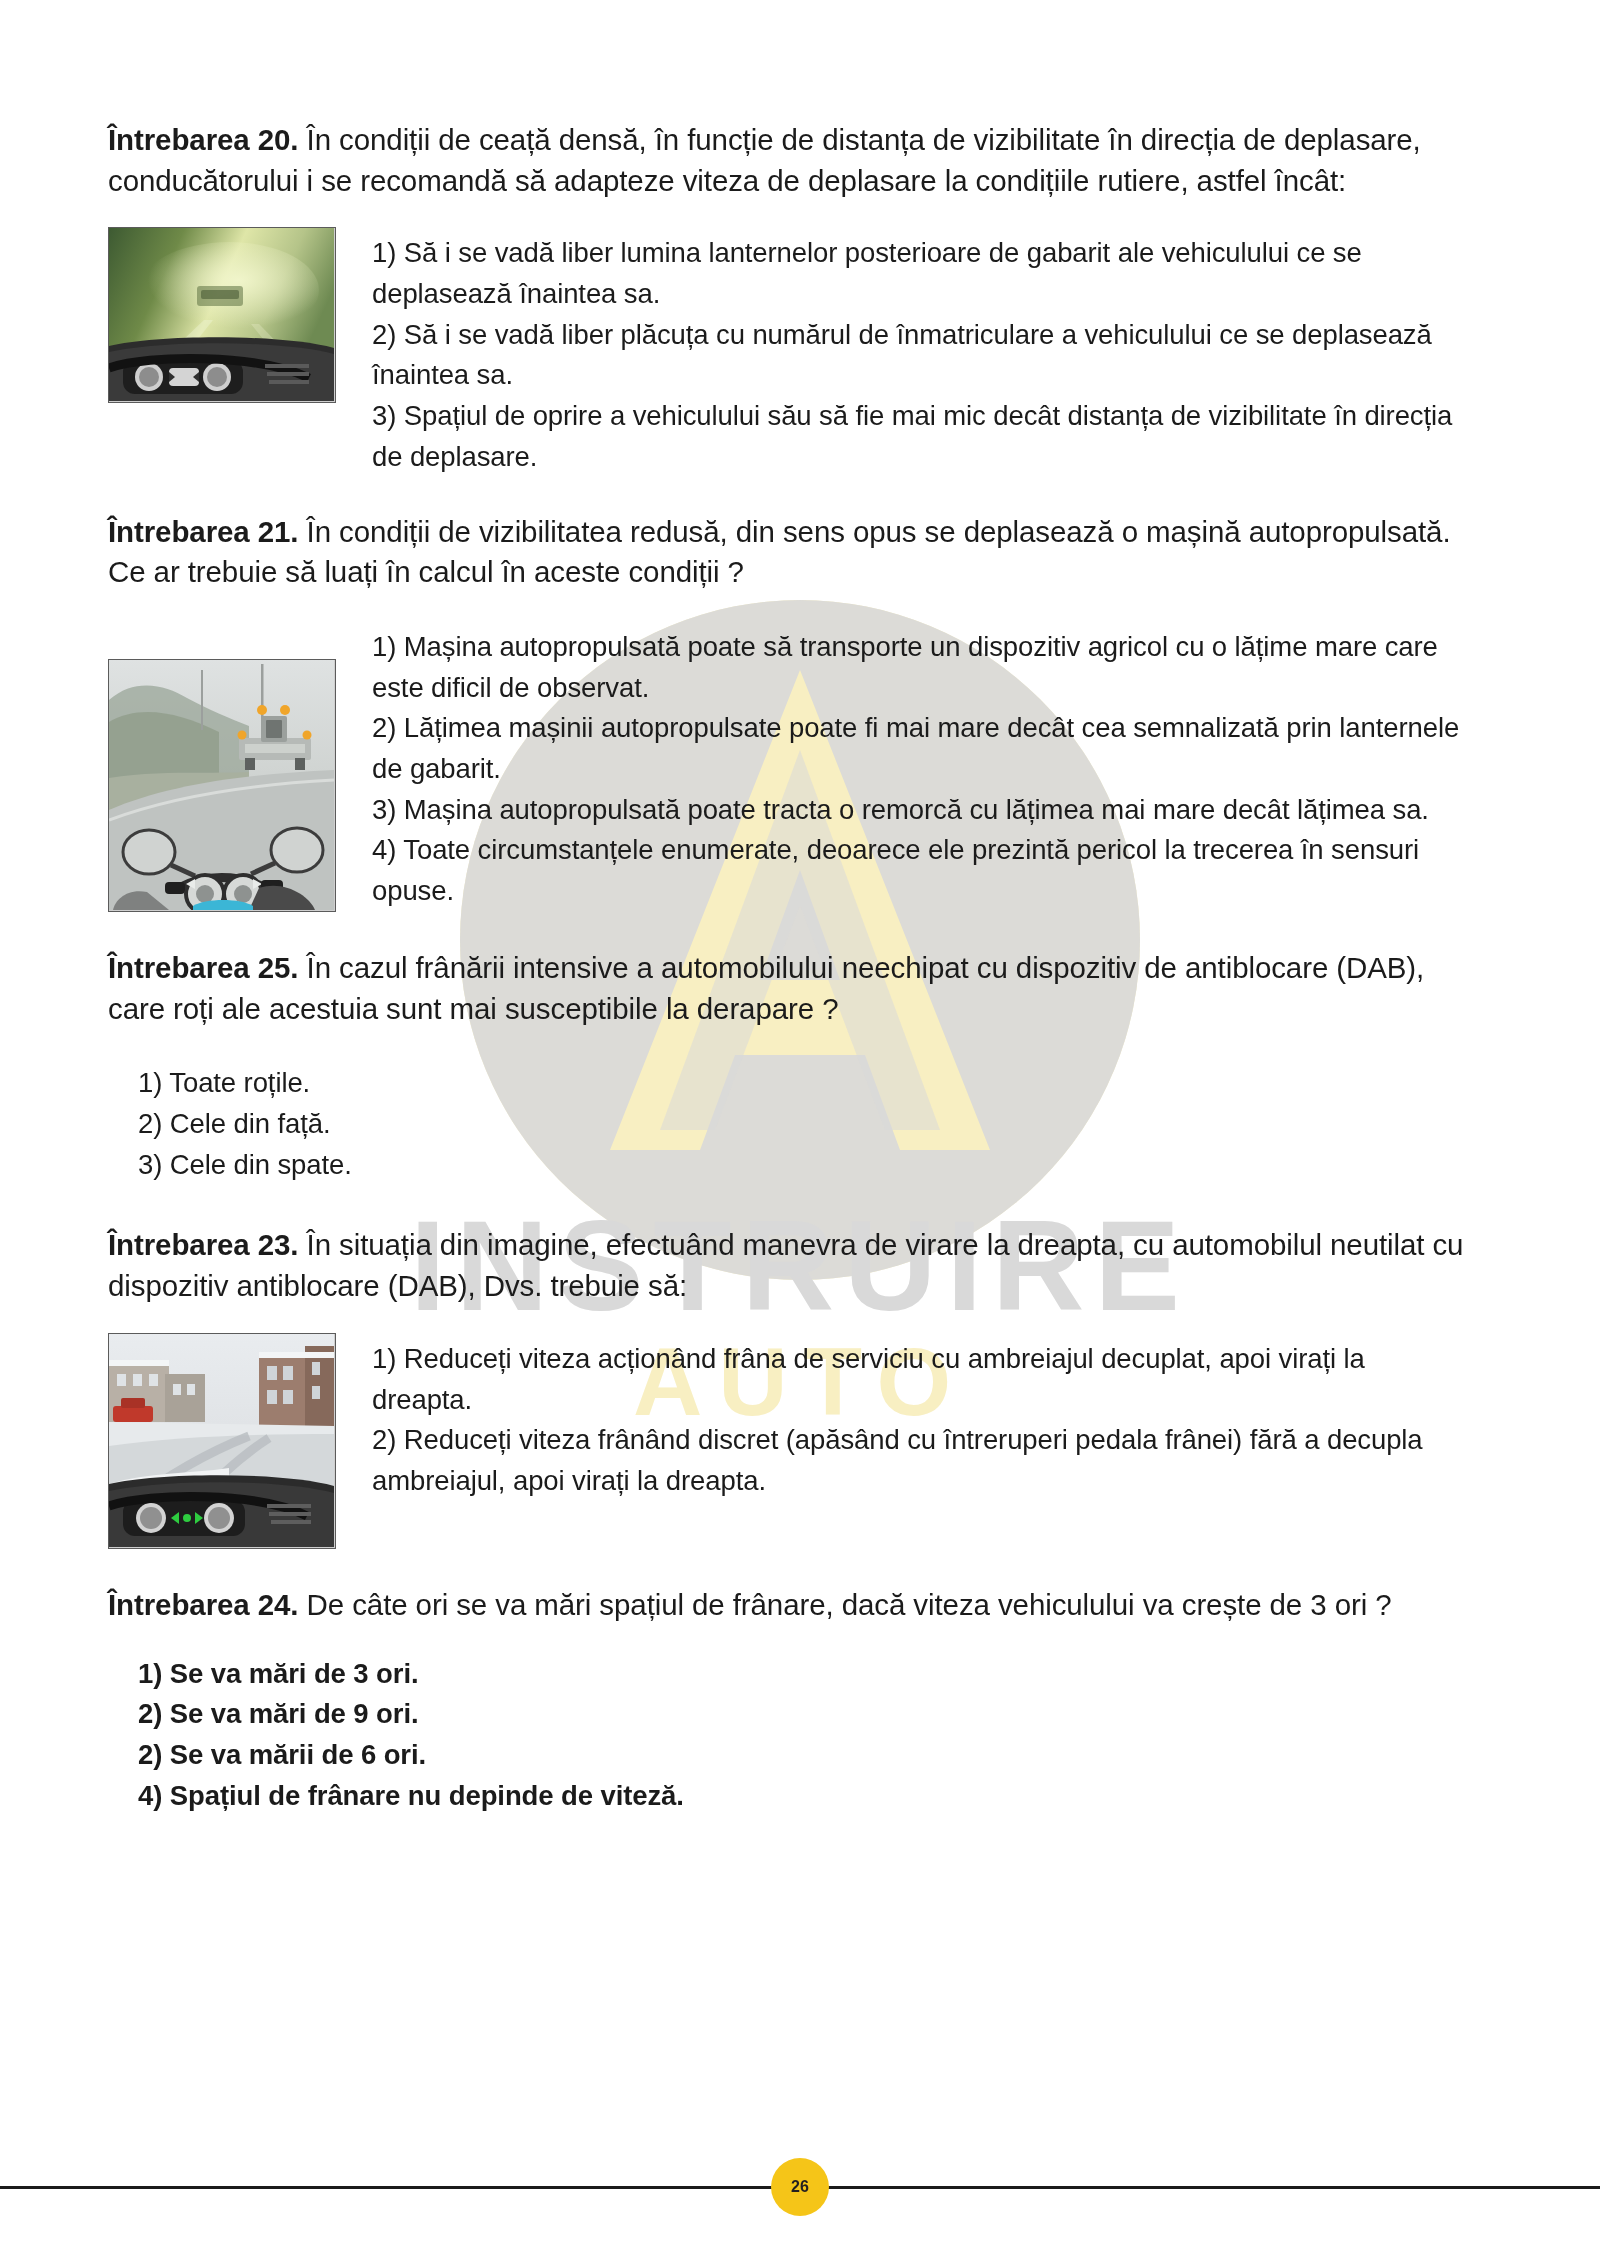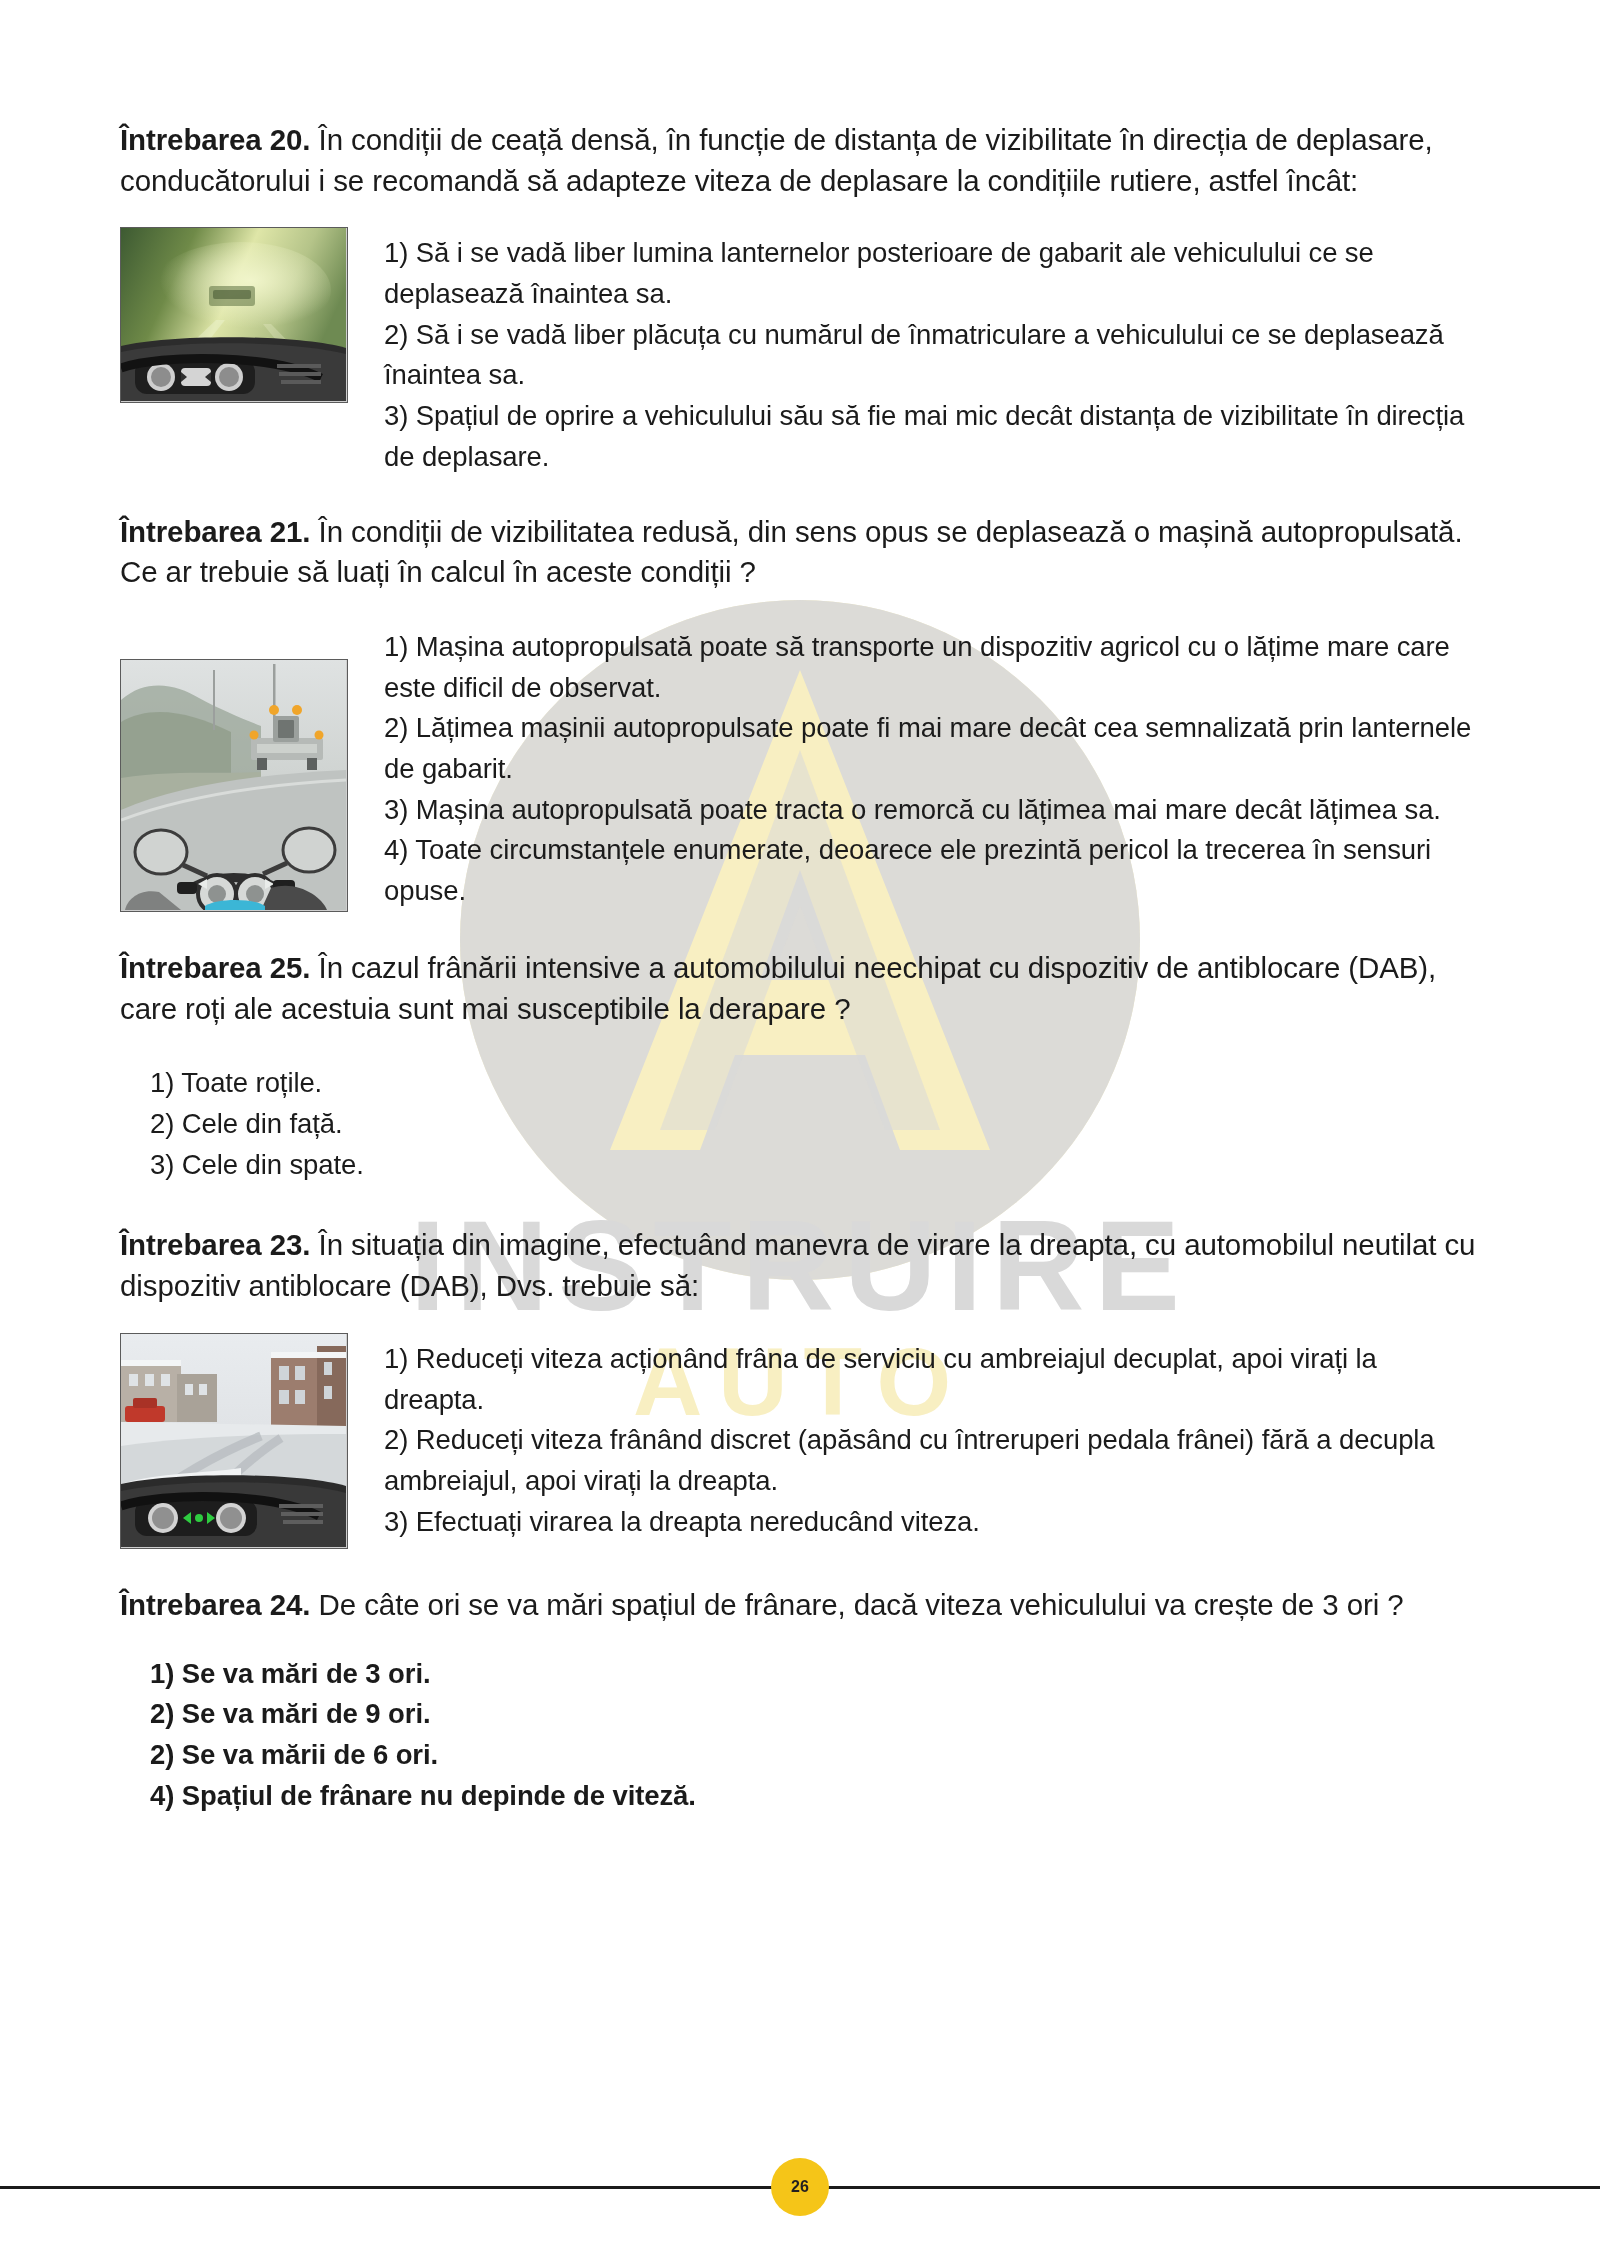--- a/index.html
+++ b/index.html
@@ -28,21 +28,21 @@
   
   #page{
     position:absolute;
     inset:0;
     z-index:2;
     padding:0;
   }
 
   .content{
     position:absolute;
-    left:120px;
+    left:108px;
     top:120px;
     width:1360px;
   }
 
   
   .qblock{ margin-bottom:0; }
 
   .qstem{
     font-size:29.5px;
     line-height:1.38;
@@ -366,21 +366,20 @@
               <rect x="158" y="170" width="44" height="4"></rect>
               <rect x="160" y="178" width="42" height="4"></rect>
               <rect x="162" y="186" width="40" height="4"></rect>
             </g>
           </svg>
         </div>
 
         <div class="answers" style="flex:1;padding-top:6px;">
           <p>1) Reduceți viteza acționând frâna de serviciu cu ambreiajul decuplat, apoi virați la dreapta.</p>
           <p>2) Reduceți viteza frânând discret (apăsând cu întreruperi pedala frânei) fără a decupla ambreiajul, apoi virați la dreapta.</p>
-          <p>3) Efectuați virarea la dreapta nereducând viteza.</p>
         </div>
       </div>
     </div>
 
     <div class="qblock">
       <p class="qstem">
         <span class="qnum">Întrebarea 24.</span>
         <span>De câte ori se va mări spațiul de frânare, dacă viteza vehiculului va crește de 3 ori ?</span>
       </p>
       <div class="answers indent" style="margin-top:28px;font-weight:bold;">

